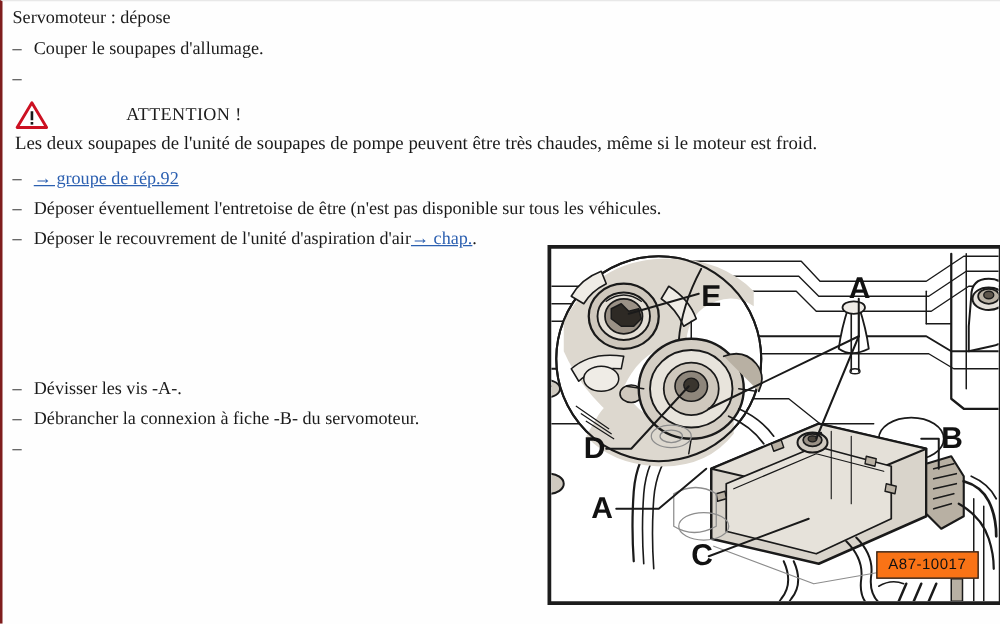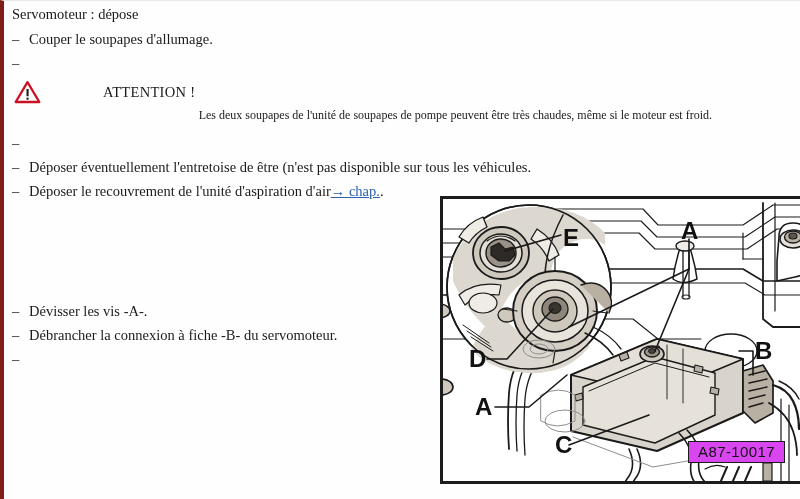--- a/index.html
+++ b/index.html
@@ -14,21 +14,21 @@
     font-family: "Liberation Serif", "DejaVu Serif", serif;
     color: #1a1a1a;
     position: relative;
   }
   #page {
     position: relative;
     width: 800px;
     height: 499px;
     background: #fefefe;
     box-sizing: border-box;
-    border-left: 4px solid #7f1d1d;
+    border-left: 2px solid #7f1d1d;
     border-top: 1px solid #e8e8e8;
   }
 
   
   .text-col {
     position: absolute;
     left: 8px;
     top: 4px;
     width: 700px;
   }
@@ -73,25 +73,24 @@
     flex: 0 0 27px;
     margin-left: 2px;
   }
   .warn-label {
     font-size: 14.5px;
     letter-spacing: 0.3px;
     margin-left: 14px;
     color: #1a1a1a;
   }
   .warn-body {
-    font-size: 12px;
+    font-size: 15px;
     line-height: 19px;
-    margin: 0 0 9px 16px;
+    margin: 0 0 9px 2px;
     white-space: nowrap;
-    text-align: right;
   }
 
   .gap-block { height: 96px; }
 
   
   #figure {
     position: absolute;
     left: 436px;
     top: 195px;
     width: 364px;
@@ -100,24 +99,24 @@
     border: 3px solid #1c1c1c;
     background: #ffffff;
     overflow: hidden;
   }
   #figure svg { display: block; }
   .fig-id-box {
     position: absolute;
     right: 16px;
     bottom: 18px;
     border: 1.5px solid #1c1c1c;
-    background: #d946ef;
+    background: #f97316;
     padding: 2px 9px 3px 9px;
     font-family: "Liberation Sans", "DejaVu Sans", sans-serif;
-    font-size: 15px;
+    font-size: 12px;
     letter-spacing: 0.4px;
     color: #111;
     line-height: 15px;
   }
   .fig-label {
     position: absolute;
     font-family: "Liberation Sans", "DejaVu Sans", sans-serif;
     font-size: 24px;
     font-weight: 600;
     color: #111;
@@ -150,20 +149,21 @@
           <rect x="12.5" y="17.6" width="2.1" height="2.1" fill="#1a1a1a"></rect>
         </svg>
       </span>
       <span class="warn-label">ATTENTION !</span>
     </div>
 
     <p class="warn-body">Les deux soupapes de l'unité de soupapes de pompe peuvent être très chaudes, même si le moteur est froid.</p>
 
     <div class="bullet-row">
       <span class="bullet-dash">–</span>
+        <span class="link">→ groupe de rép.92</span>
         <span></span>
     </div>
 
     <div class="bullet-row">
       <span class="bullet-dash">–</span>
       <span class="bullet-text">Déposer éventuellement l'entretoise de être (n'est pas disponible sur tous les véhicules </span>
         <span>.</span>
     </div>
 
     <div class="bullet-row">

